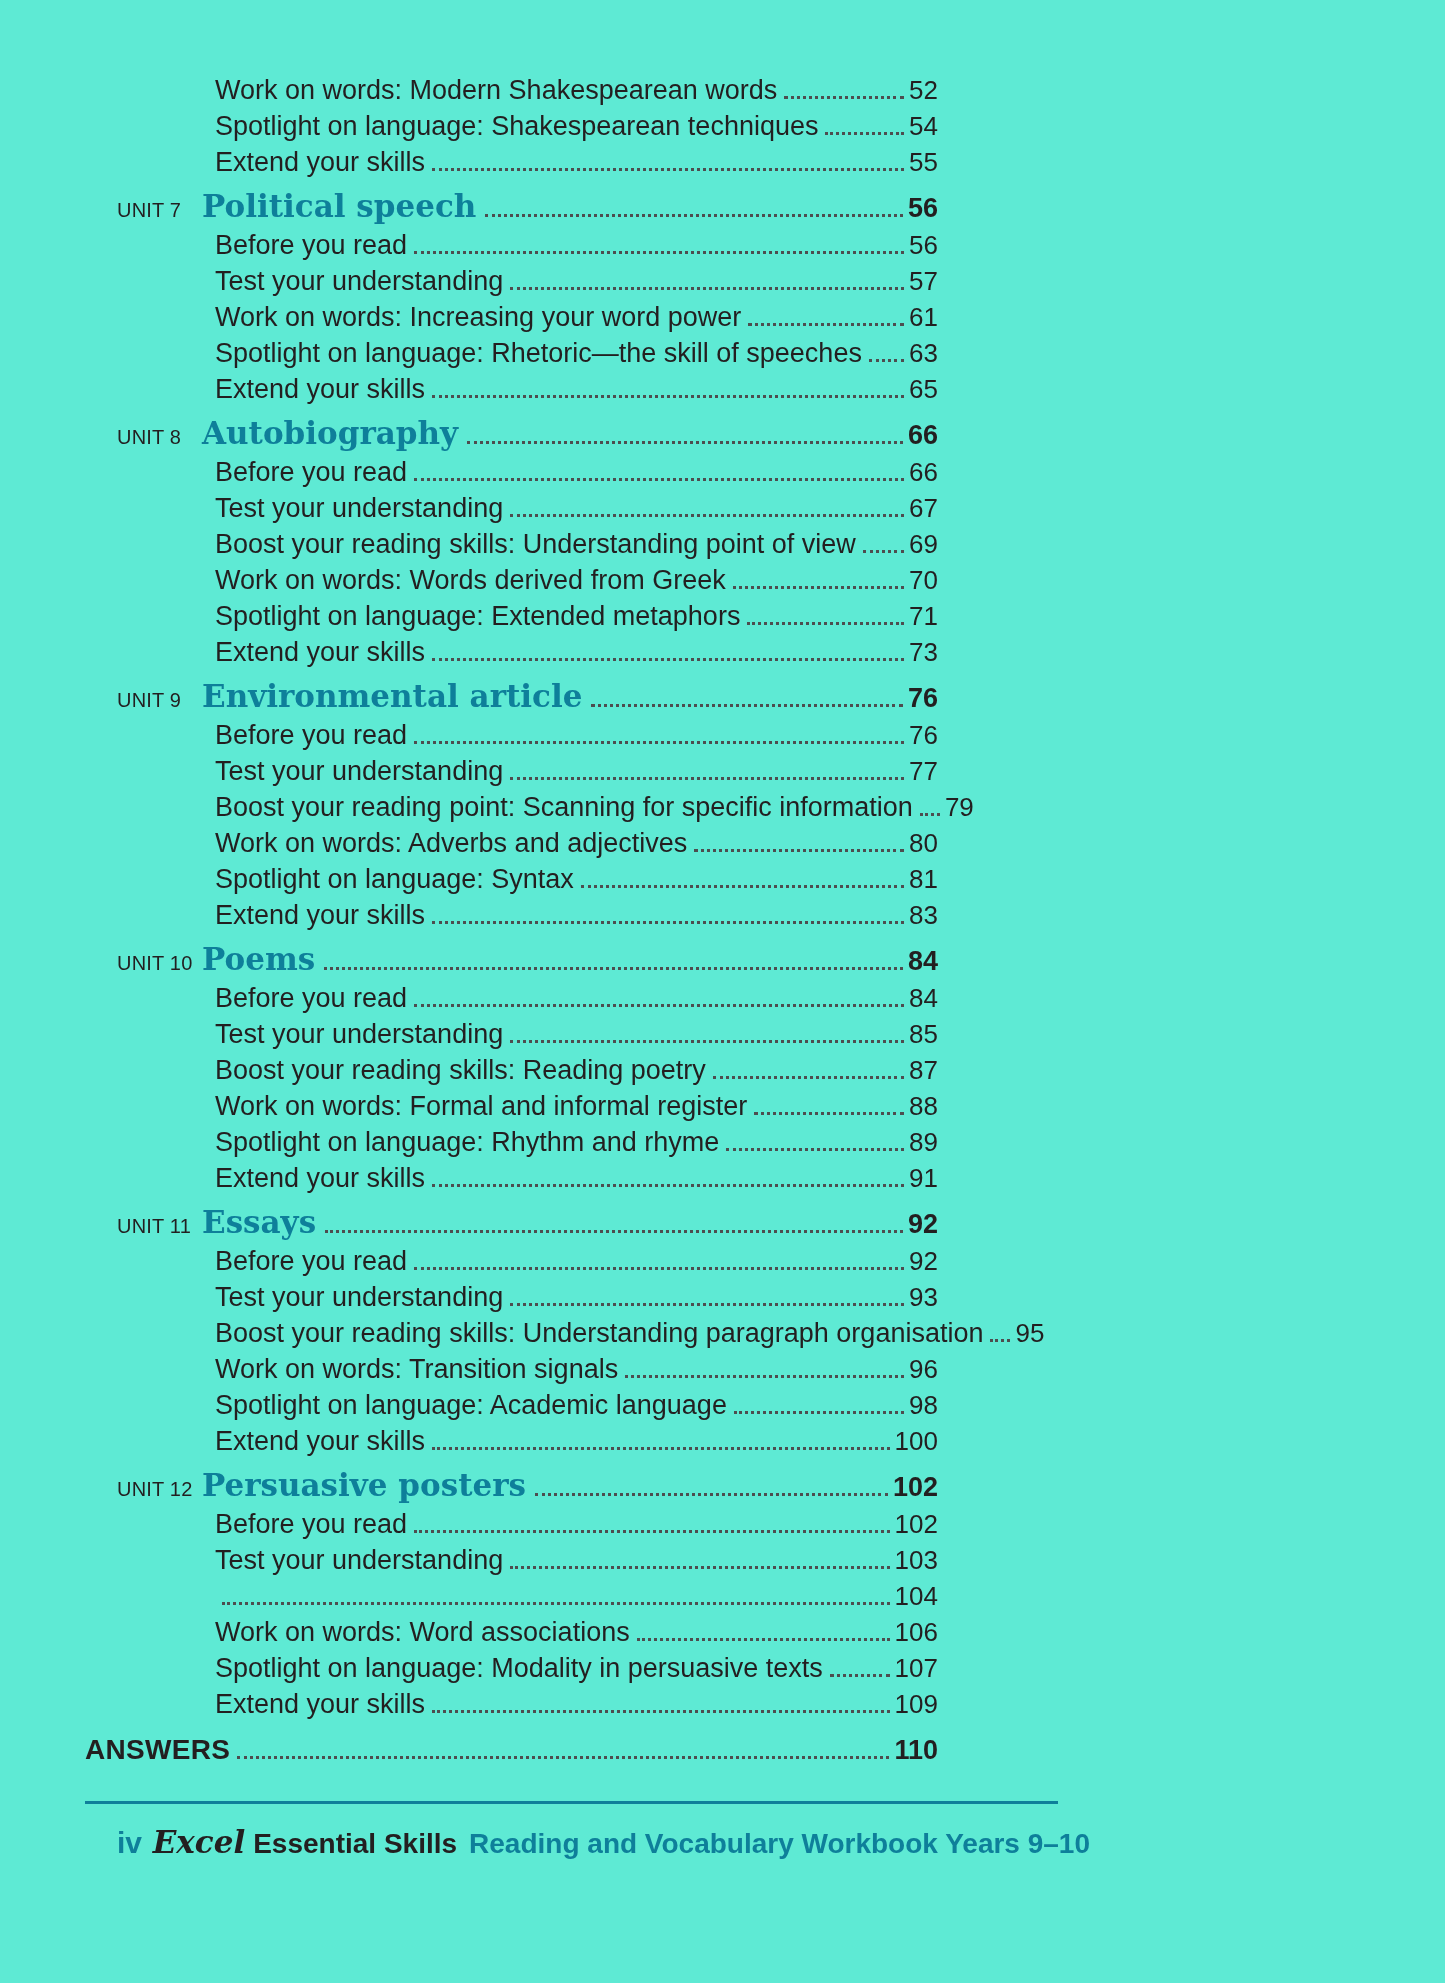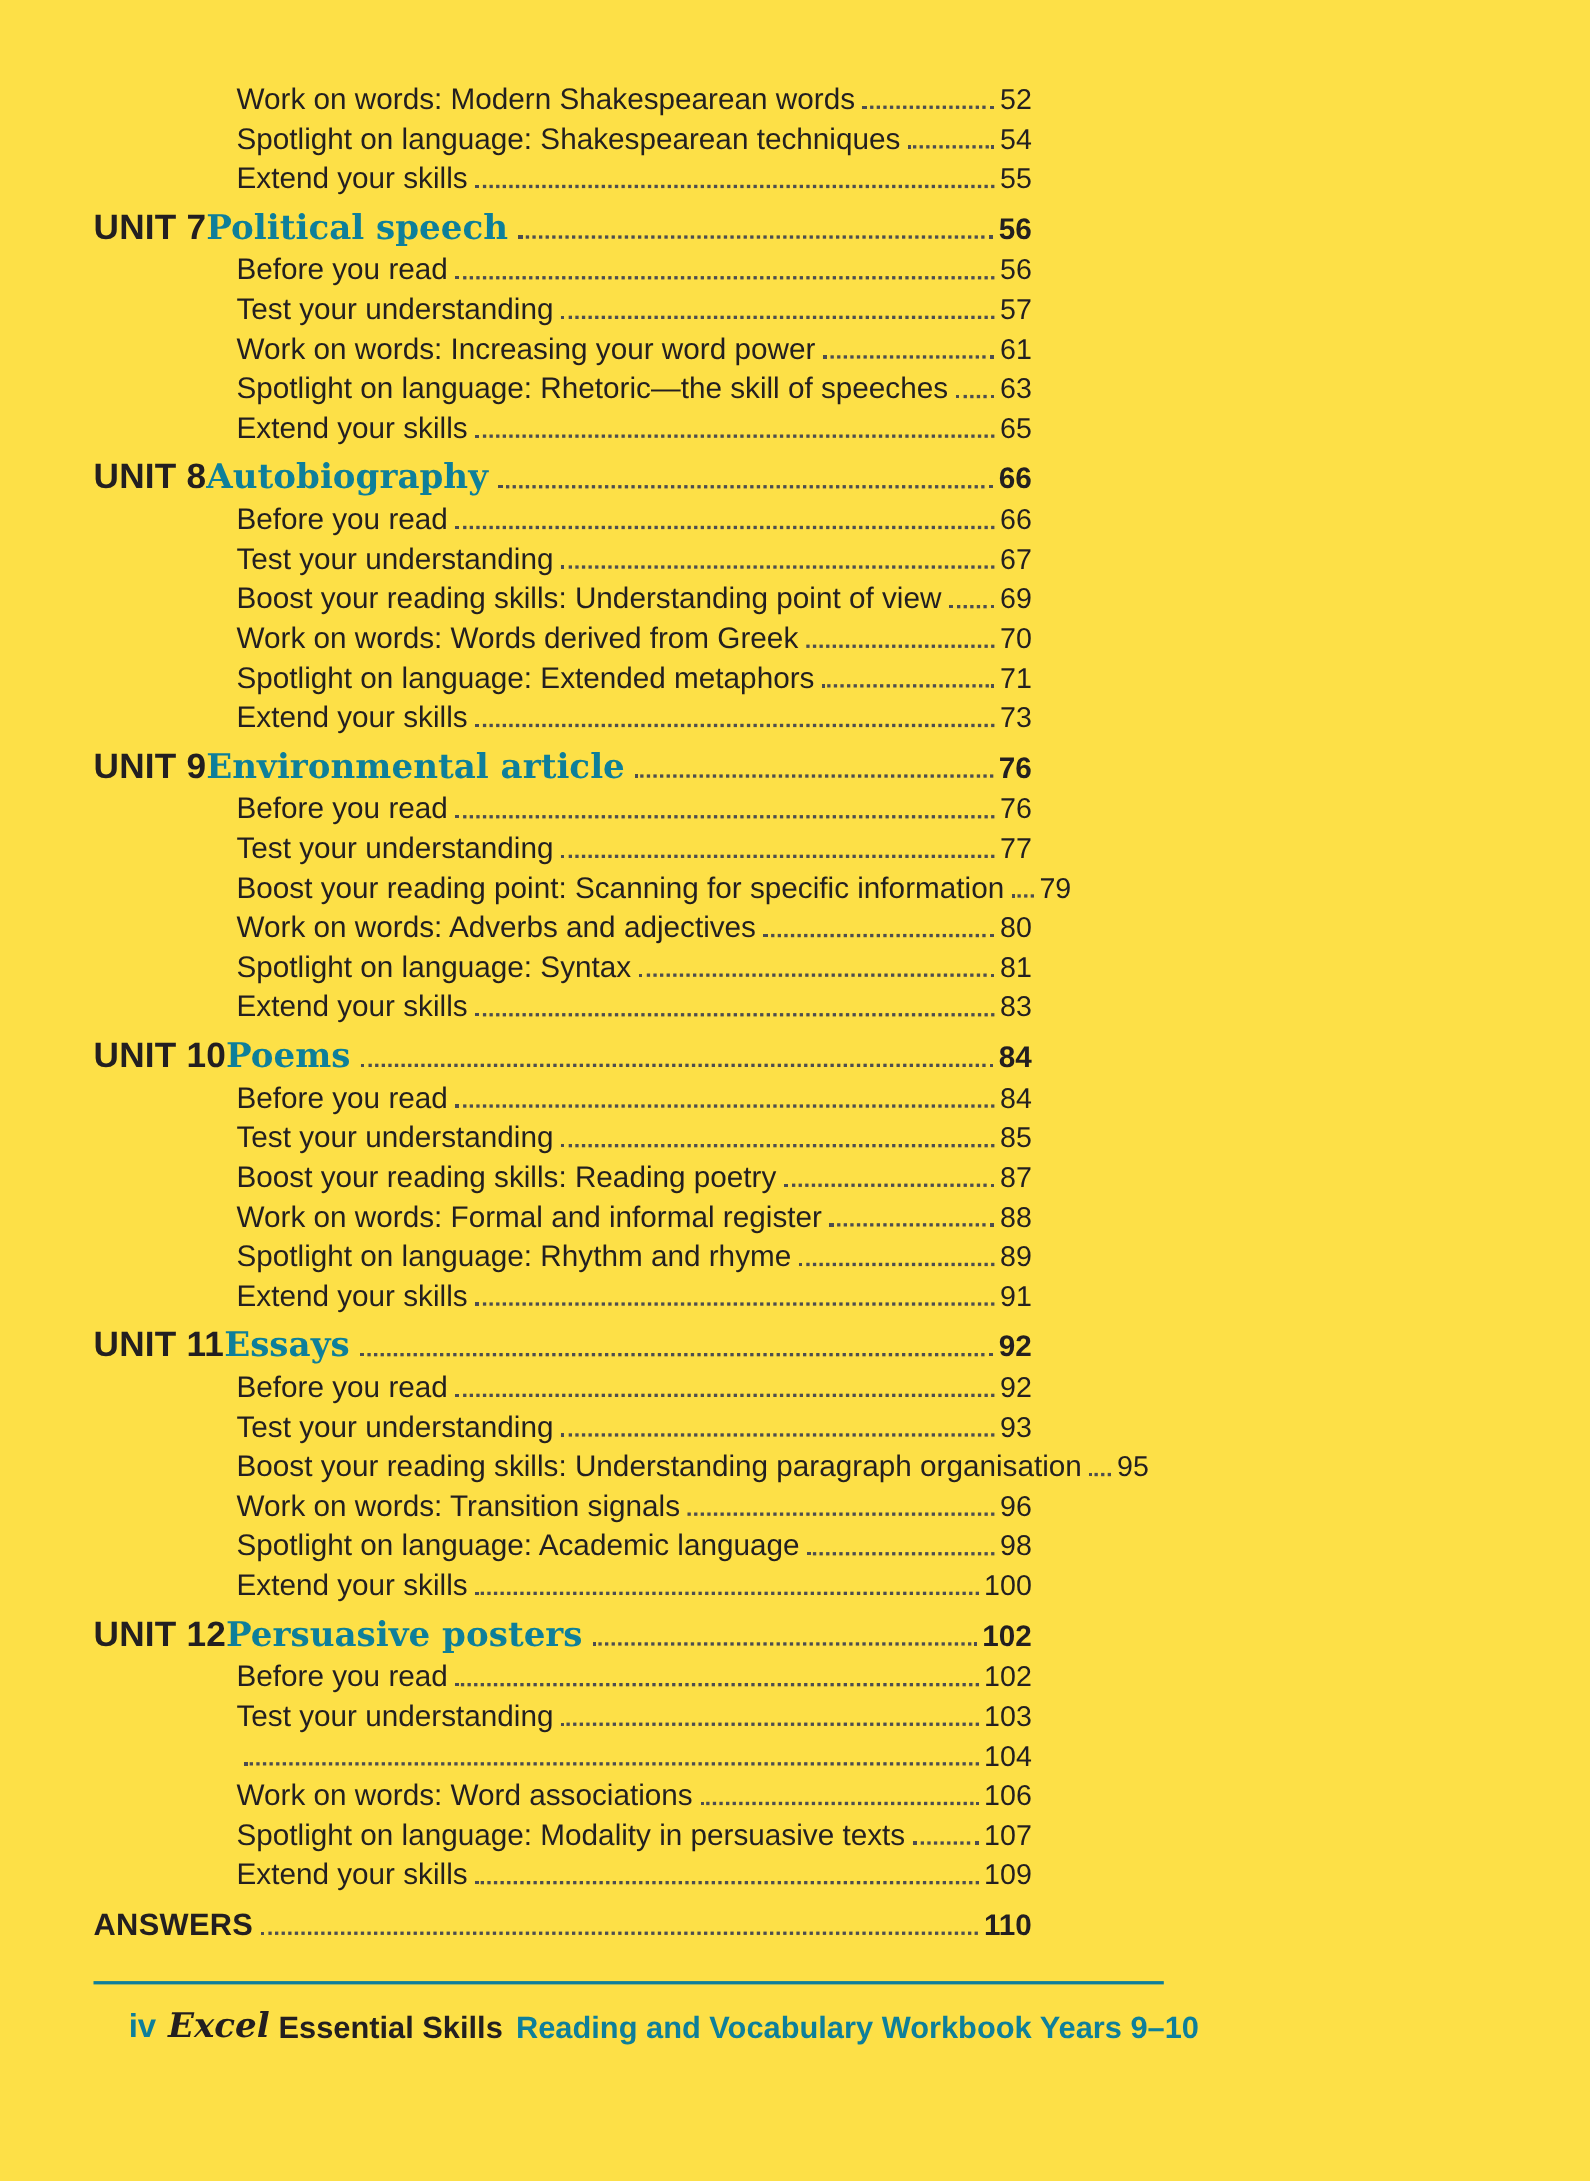--- a/index.html
+++ b/index.html
@@ -3,21 +3,21 @@
 <meta charset="utf-8">
 <style>
   :root { --accent: #0e7f9a; --ink: #231f20; --dot: #4d4d4f; }
   * { margin: 0; padding: 0; box-sizing: border-box; }
   html, body { background: #e8e8e8; }
   .page {
     position: relative;
     width: 1445px;
     height: 1983px;
     margin: 0 auto;
-    background: #fde047;
+    background: #5eead4;
     font-family: "Liberation Sans", sans-serif;
     color: var(--ink);
     overflow: hidden;
   }
   .toc {
     position: absolute;
     left: 85px;
     top: 72px;
     width: 853px;
   }
@@ -32,23 +32,24 @@
   }
   .toc-row.item { padding-left: 130px; }
   .toc-row.unit {
     height: 42px;
     line-height: 42px;
     margin-top: 5px;
   }
   .unit-label {
     flex: 0 0 auto;
     min-width: 85px;
-    font-weight: bold;
-    font-size: 32px;
+    font-weight: normal;
+    font-size: 20px;
     letter-spacing: 0.2px;
+    margin-left: 32px;
   }
   .toc-row.unit .row-label {
     font-family: "DejaVu Serif", serif;
     font-weight: bold;
     font-size: 31px;
     color: var(--accent);
     padding-right: 2px;
   }
   .leader {
     flex: 1 1 auto;

